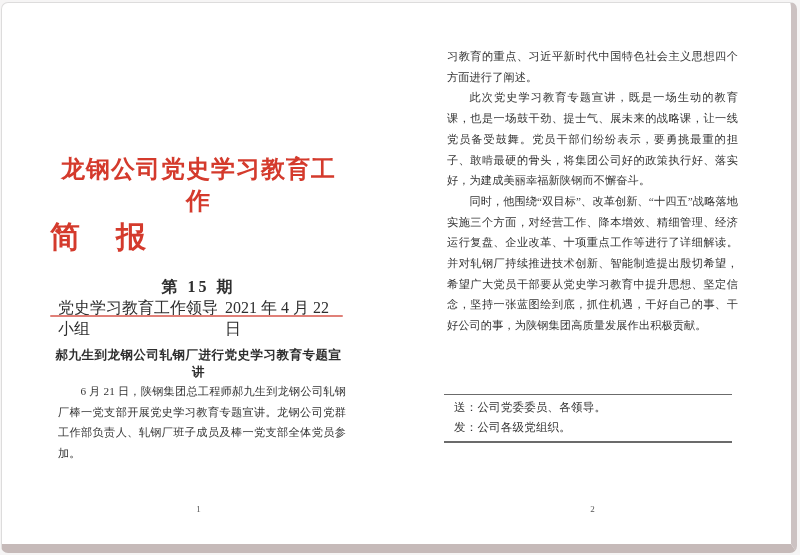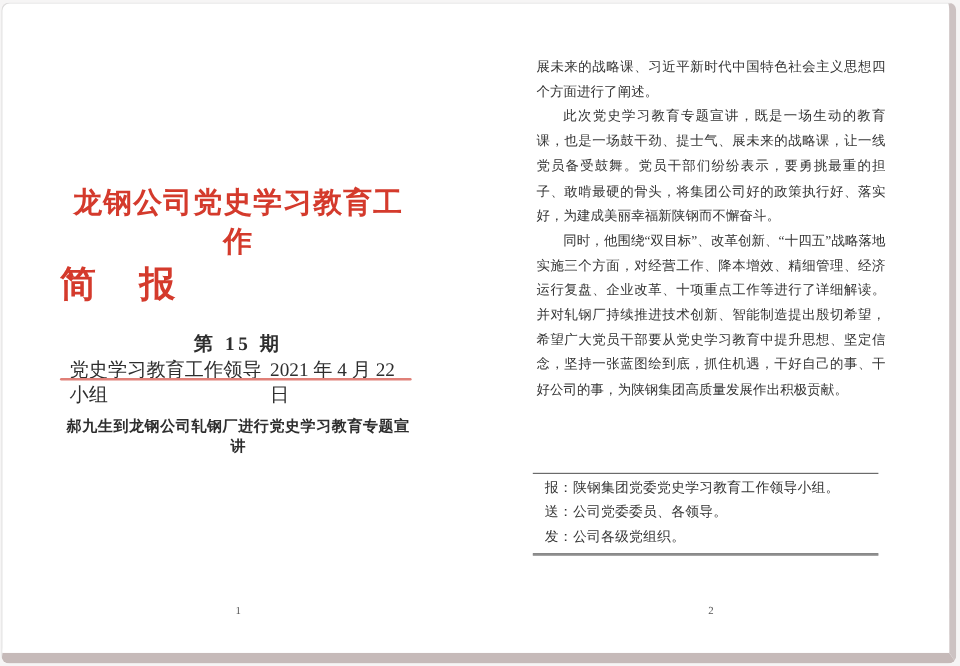--- a/index.html
+++ b/index.html
@@ -48,35 +48,35 @@
     <div class="m-title" style="color: rgb(212, 58, 44);">龙钢公司党史学习教育工作</div>
     <div class="m-name" style="color: rgb(212, 58, 44);">简　报</div>
     <div class="m-issue">第 15 期</div>
     <div class="m-byline">
       <span>党史学习教育工作领导小组</span>
       <span>2021 年 4 月 22 日</span>
     </div>
     <div class="red-rule" style="background: rgb(224, 128, 120);"></div>
     <div class="a-title">郝九生到龙钢公司轧钢厂进行党史学习教育专题宣讲</div>
     <div class="body1 bodytext">
+      <p class="indent">6 月 21 日，陕钢集团总工程师郝九生到龙钢公司轧钢厂棒一党支部开展党史学习教育专题宣讲。龙钢公司党群工作部负责人、轧钢厂班子成员及棒一党支部全体党员参加。</p>
     </div>
     <div class="pagenum">1</div>
   </div>
 
   <div class="page page-right">
     <div class="body2 bodytext">
-      <p>展未来的战略课、习近平新时代中国特色社会主义思想四个方面进行了阐述。</p>
+      <p>习教育的重点、习近平新时代中国特色社会主义思想四个方面进行了阐述。</p>
       <p class="indent">此次党史学习教育专题宣讲，既是一场生动的教育课，也是一场鼓干劲、提士气、展未来的战略课，让一线党员备受鼓舞。党员干部们纷纷表示，要勇挑最重的担子、敢啃最硬的骨头，将集团公司好的政策执行好、落实好，为建成美丽幸福新陕钢而不懈奋斗。</p>
       <p class="indent">同时，他围绕“双目标”、改革创新、“十四五”战略落地实施三个方面，对经营工作、降本增效、精细管理、经济运行复盘、企业改革、十项重点工作等进行了详细解读。并对轧钢厂持续推进技术创新、智能制造提出殷切希望，希望广大党员干部要从党史学习教育中提升思想、坚定信念，坚持一张蓝图绘到底，抓住机遇，干好自己的事、干好公司的事，为陕钢集团高质量发展作出积极贡献。</p>
     </div>
 
     <div class="footer">
       <hr class="f-rule">
       <div class="f-lines">
-        <div>报：陕钢集团党委党史学习教育工作领导小组。</div>
         <div>送：公司党委委员、各领导。</div>
         <div>发：公司各级党组织。</div>
       </div>
       <hr class="f-rule">
       <hr class="f-rule">
     </div>
 
     <div class="pagenum">2</div>
   </div>
 

